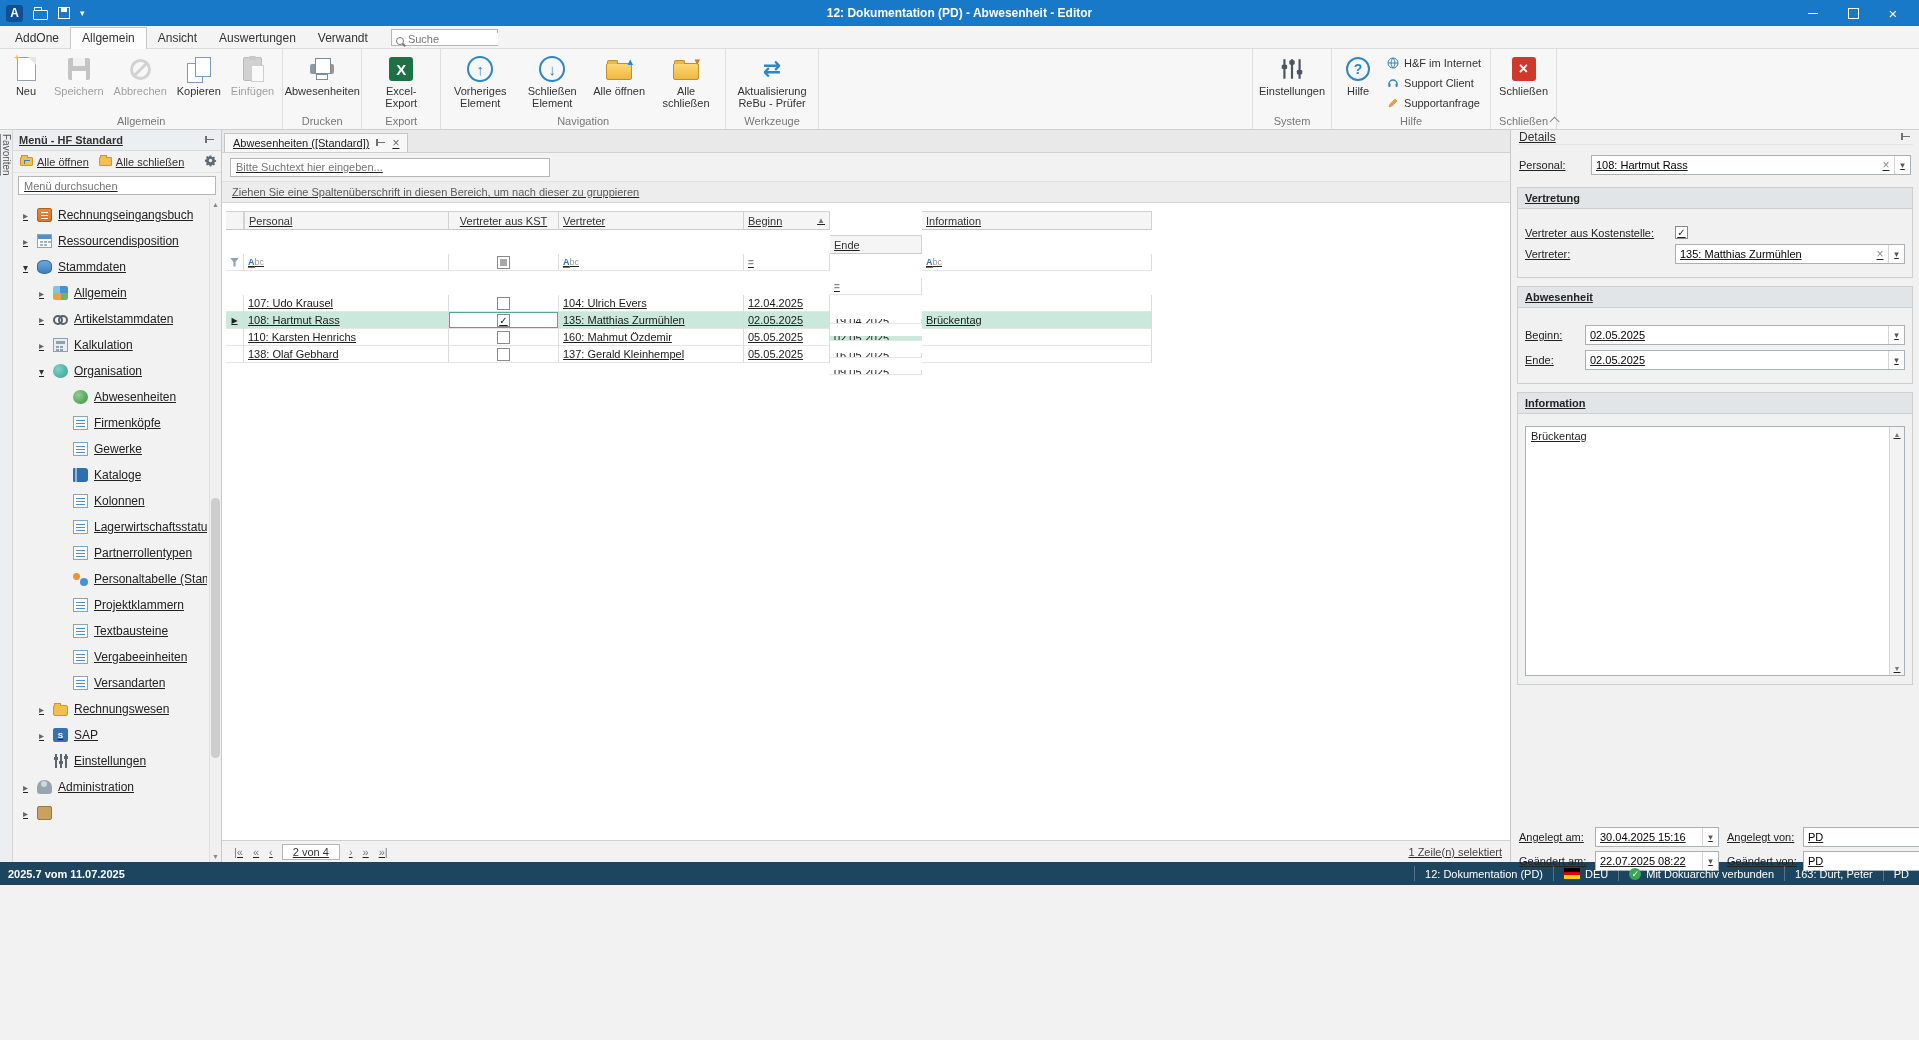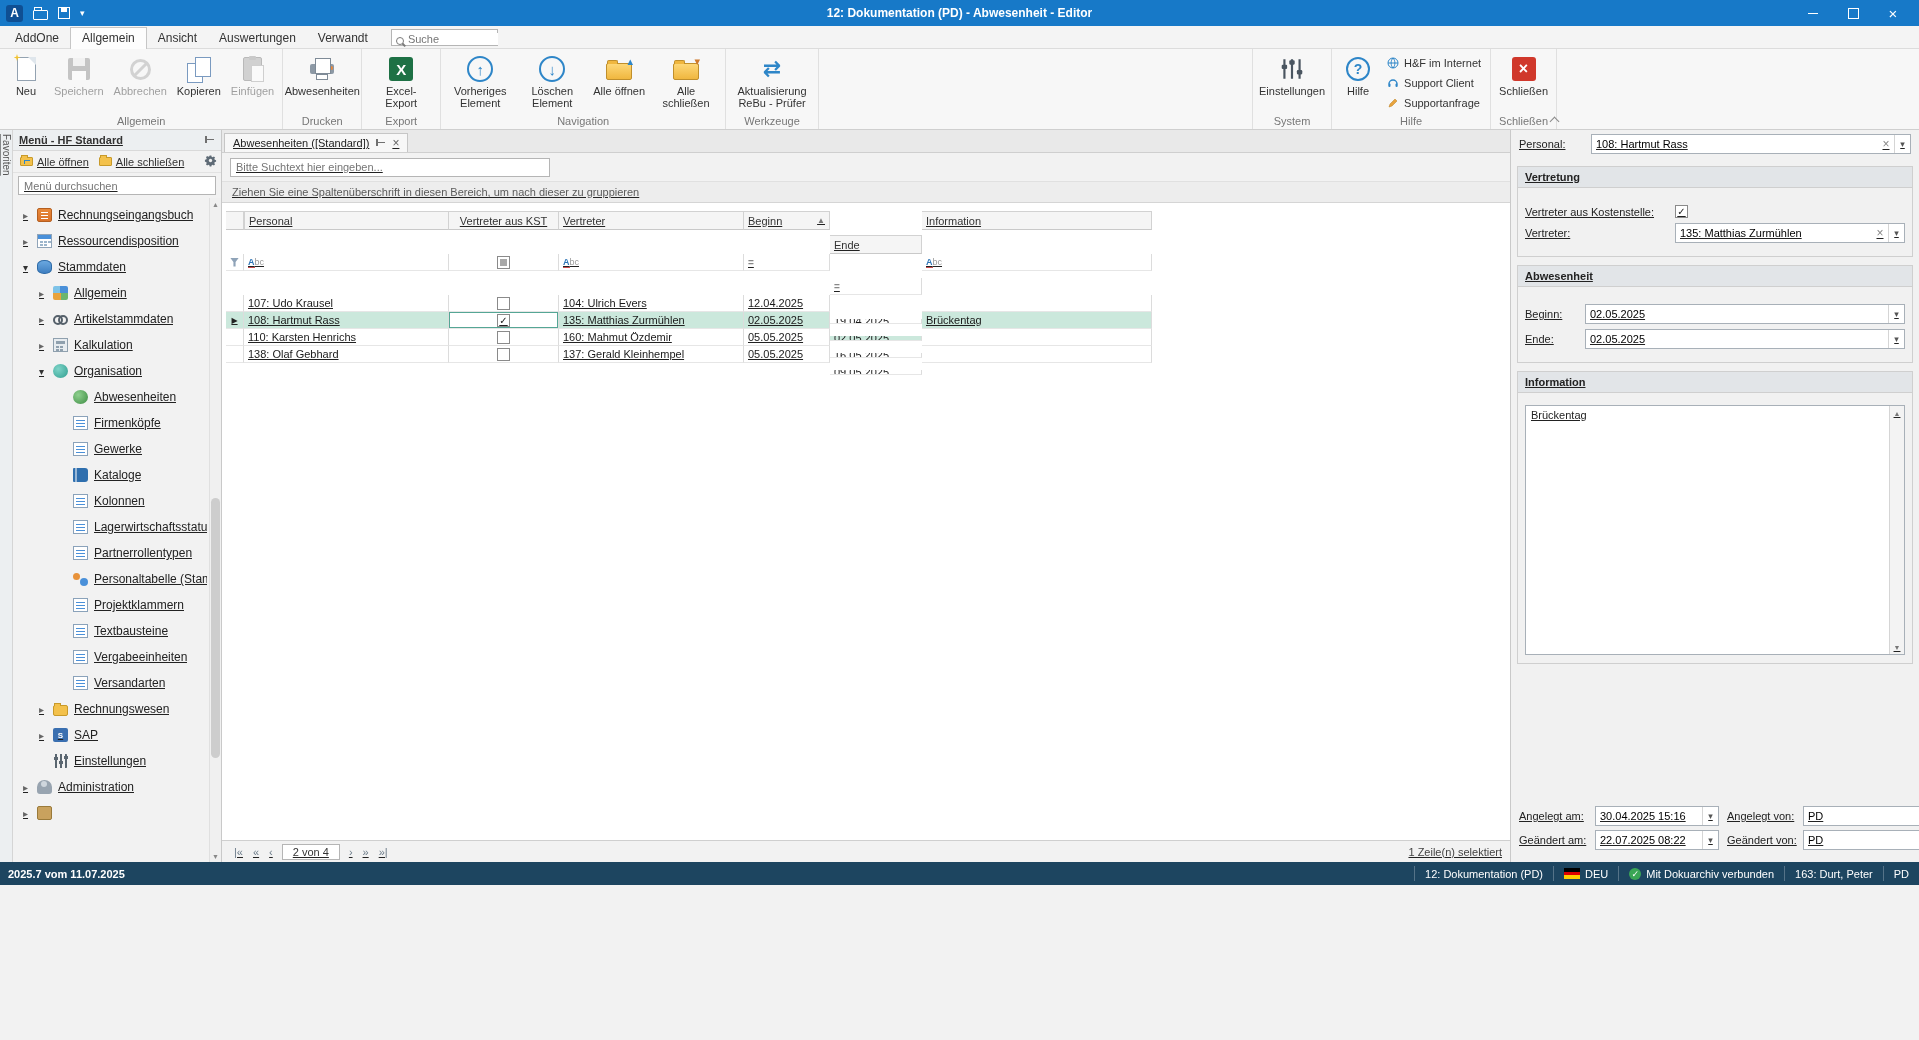--- a/index.html
+++ b/index.html
@@ -341,21 +341,21 @@
       <div class="rbtn">
         <span class="ric">
             <span class="i-navcircle up"></span>
           </span>
         <span class="rlabel">Vorheriges Element</span>
       </div>
       <div class="rbtn">
         <span class="ric">
             <span class="i-navcircle down"></span>
           </span>
-        <span class="rlabel">Löschen Element</span>
+        <span class="rlabel">Schließen Element</span>
       </div>
       <div class="rbtn">
         <span class="ric">
             <span class="i-folder-lg open"></span>
           </span>
         <span class="rlabel">Alle öffnen</span>
       </div>
       <div class="rbtn">
         <span class="ric">
             <span class="i-folder-lg close"></span>
@@ -713,20 +713,24 @@
       <span class="pg">‹</span>
       <span class="pgbox">2 von 4</span>
       <span class="pg">›</span>
       <span class="pg">»</span>
       <span class="pg">»|</span>
       <span class="selstat">1 Zeile(n) selektiert</span>
     </div>
   </div>
 
   <div class="details">
+    <div class="d-header">
+      <span>Details</span>
+      <span class="i-pin" style="margin-left:auto;"></span>
+    </div>
     <div class="d-row">
       <span class="d-label">Personal:</span>
       <span class="combo">
         <input value="108: Hartmut Rass" style="">
         <span class="x"></span>
         <span class="dd"></span>
       </span>
     </div>
 
     <div class="dgroup">

